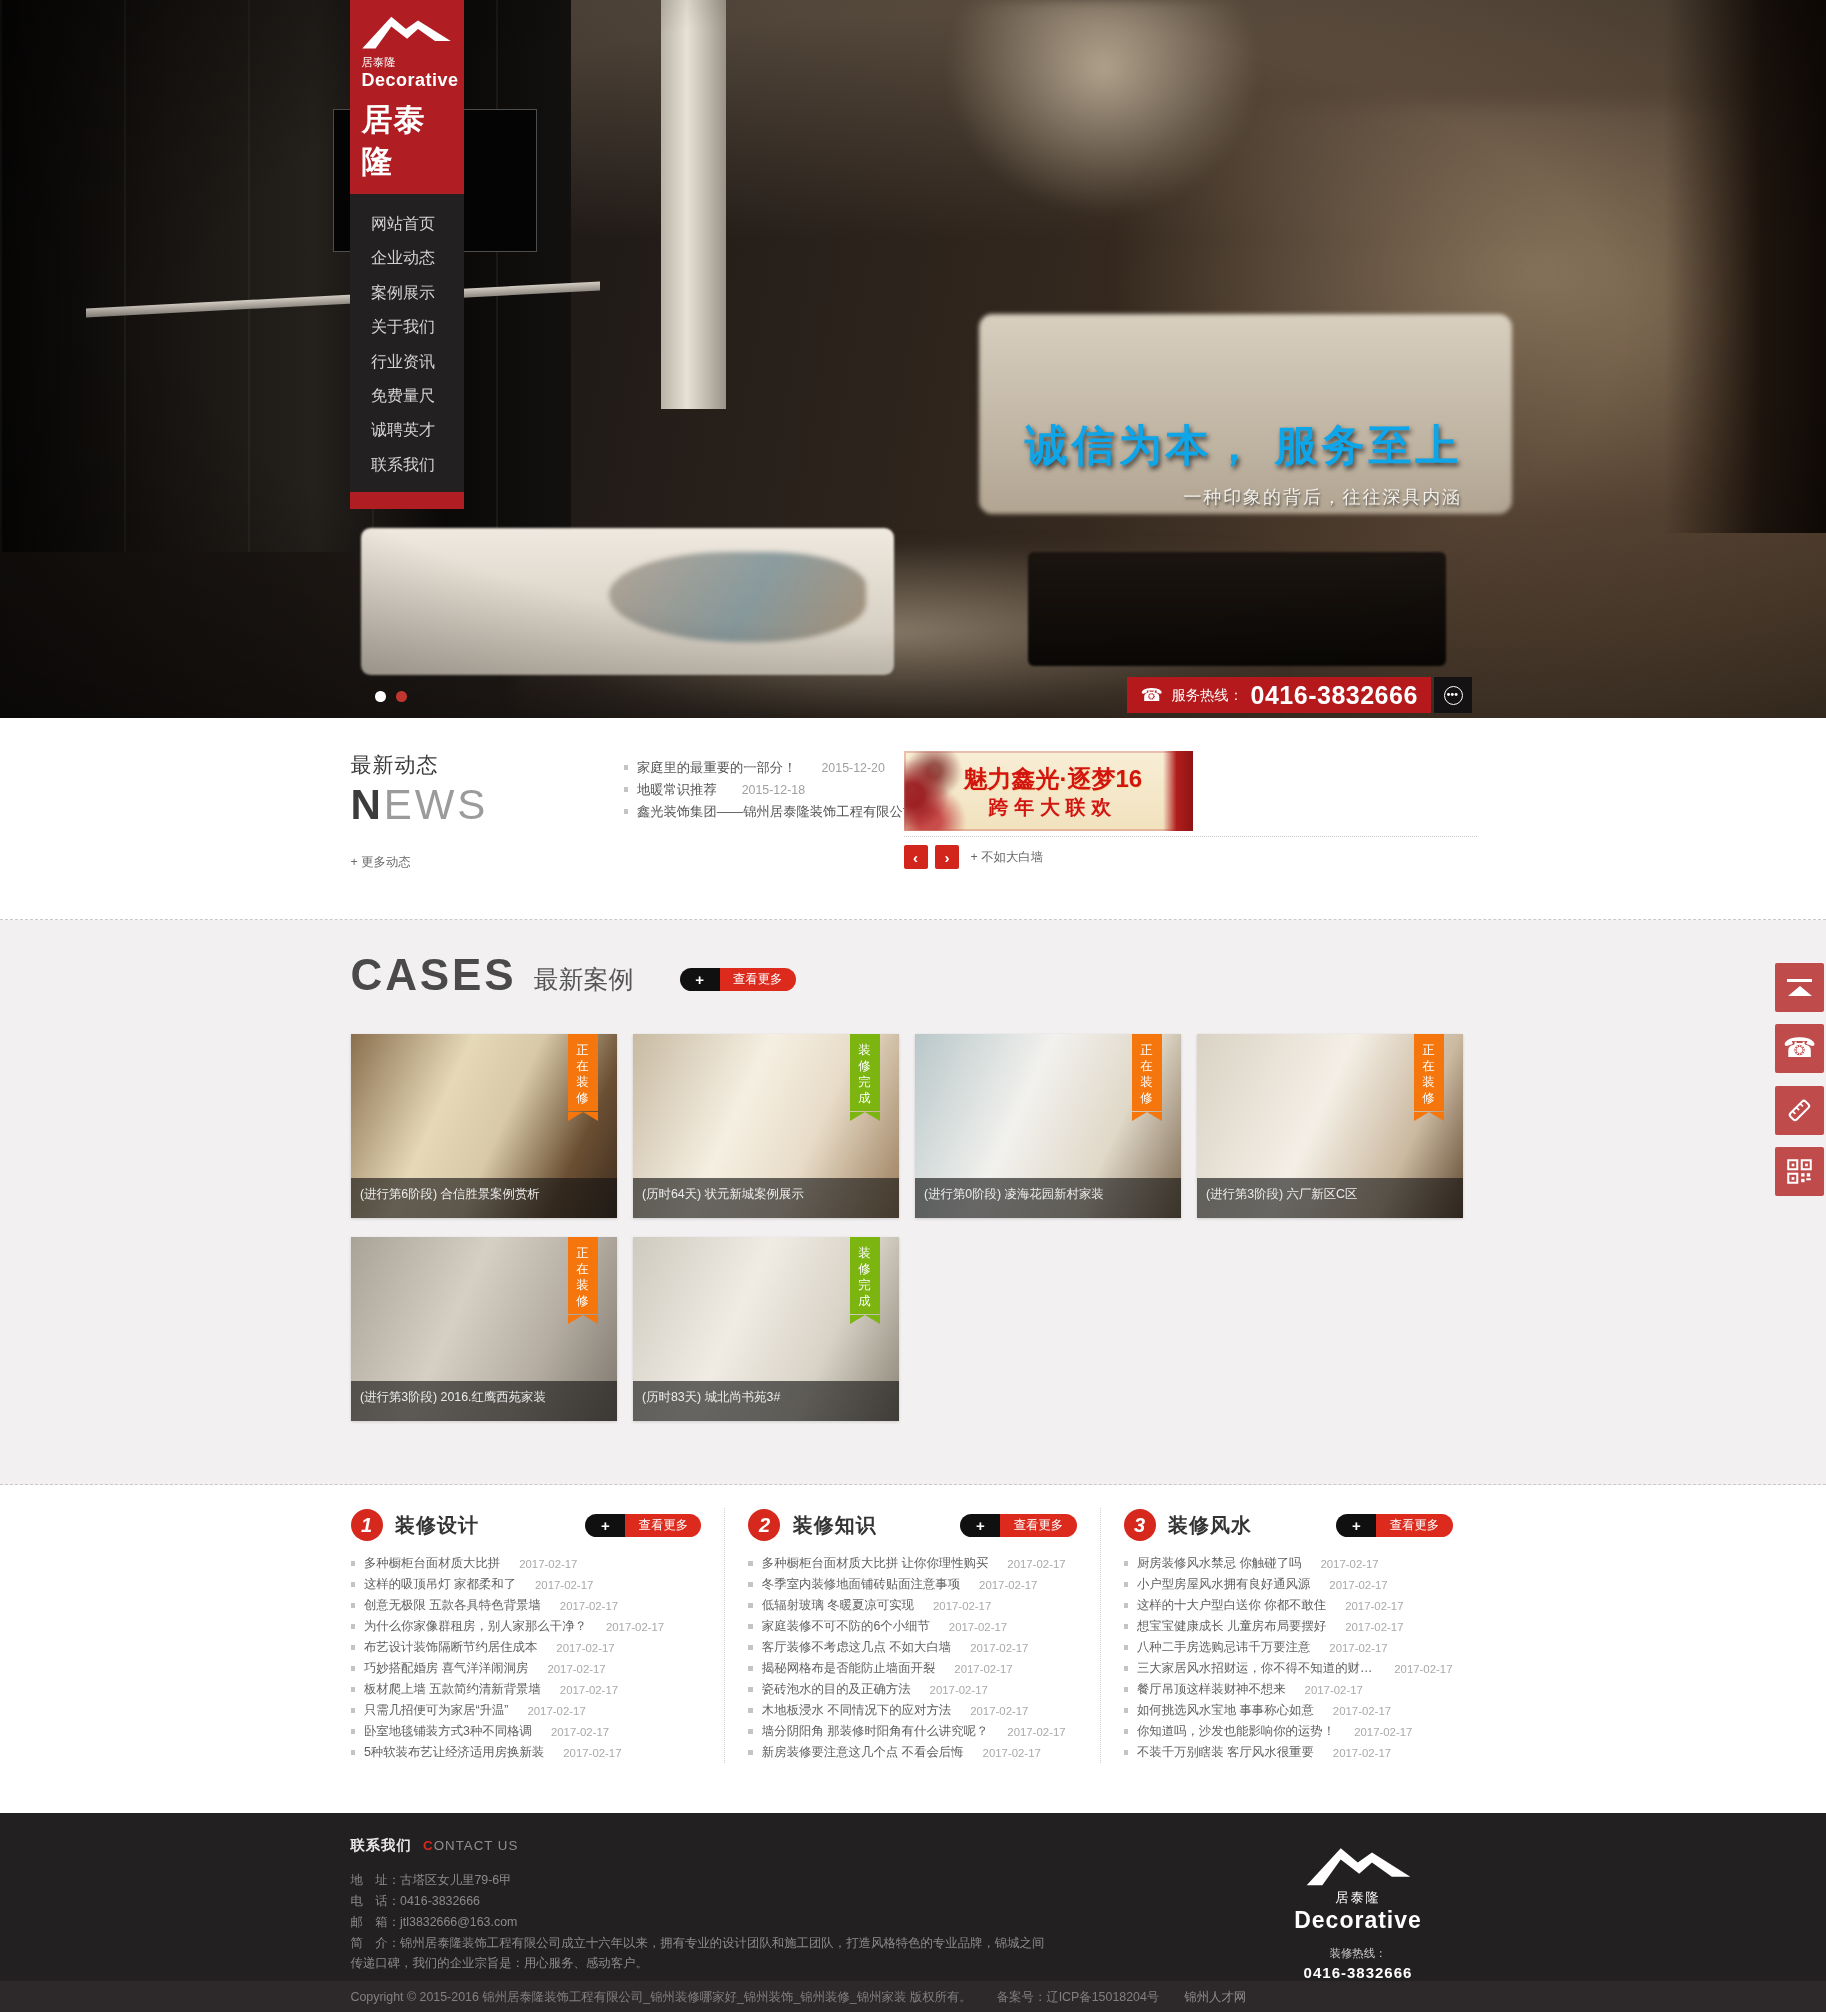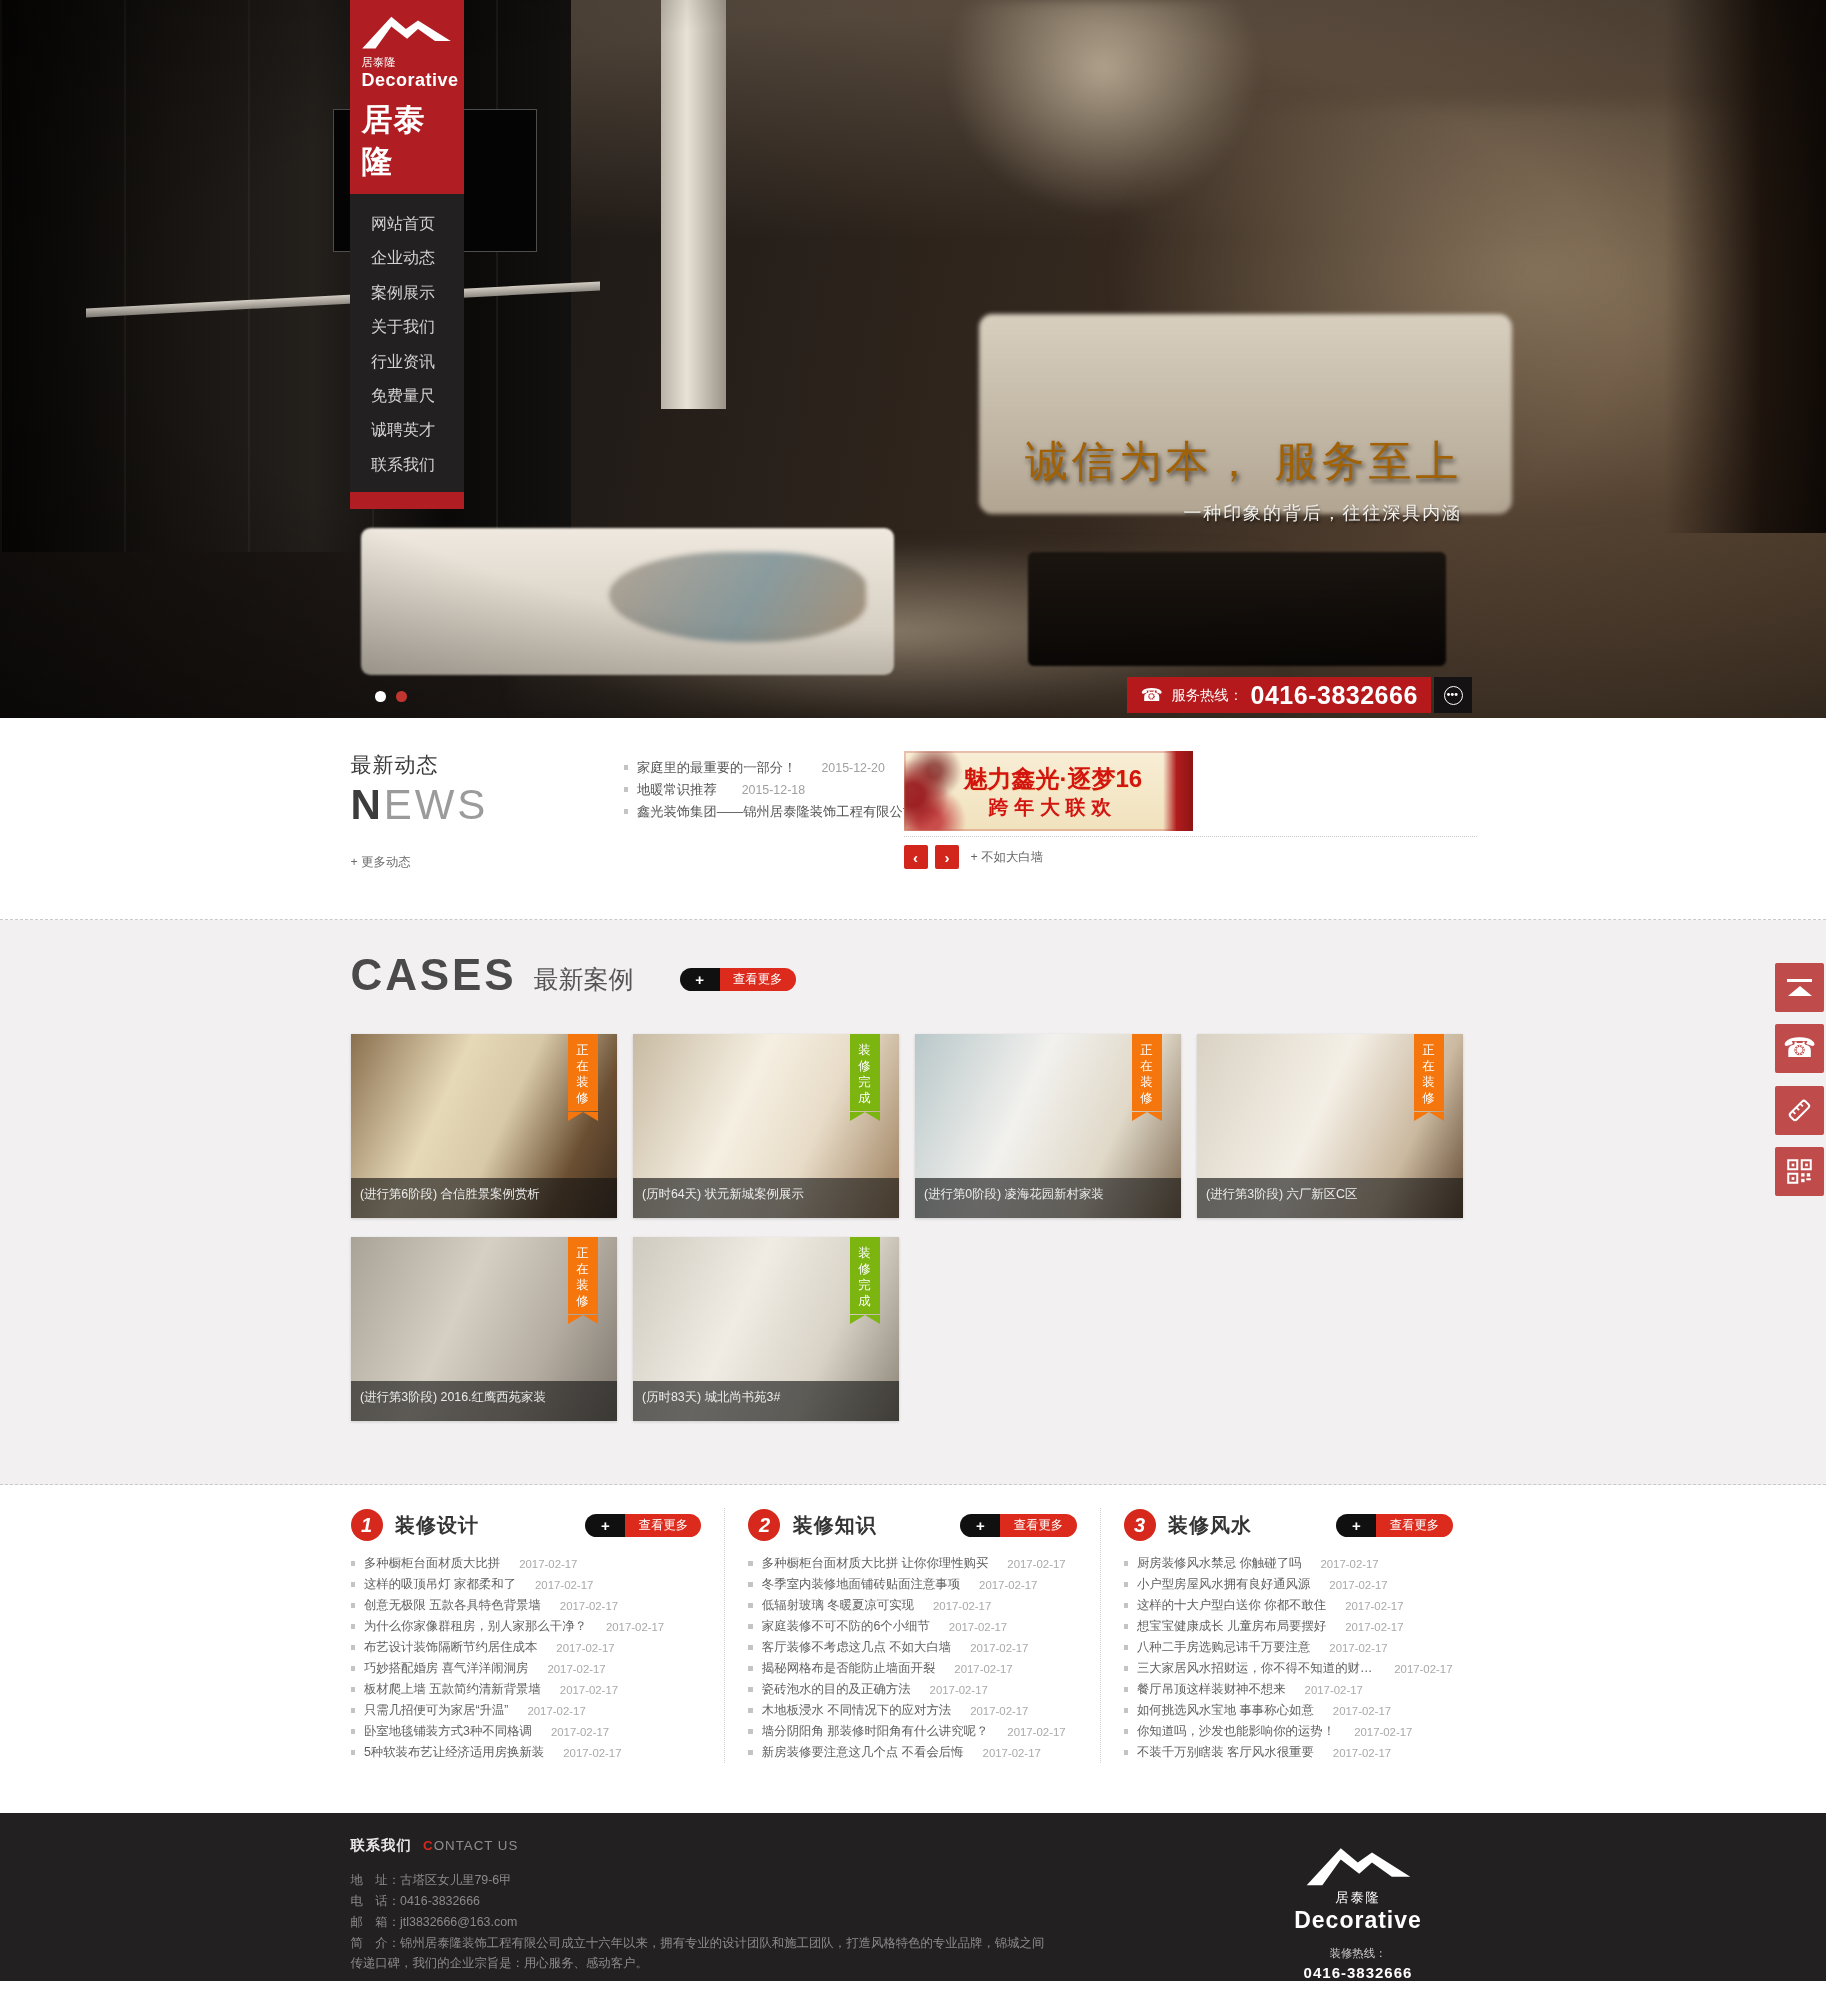--- a/index.html
+++ b/index.html
@@ -34,21 +34,21 @@
   .logo-box svg { display:block; width:91px; height:38px; }
   .logo-small { font-size:11.4px; margin-top:3.8px; }
   .logo-en { font-size:18px; font-weight:bold; letter-spacing:0.5px; }
   .logo-large { font-size:31px; font-weight:bold; margin-top:7.6px; letter-spacing:1px; }
   .side-nav { background:#232021; padding:13.3px 0 9.5px; }
   .side-nav .nav-item { display:block; padding:6.7px 0 6.7px 21px; font-size:16px; color:#d4d2d2; cursor:pointer; }
   .nav-foot { height:17px; background:#b01e24; }
 
   
   .slogan { position:absolute; right:364px; top:417px; text-align:right; z-index:4; }
-  .slogan-main { color:#a16207; font-size:43px; font-weight:normal; letter-spacing:3.8px; text-shadow:1.9px 2.9px 4.8px rgba(0,0,0,.65);margin-top:16px; }
+  .slogan-main { color:#0ea5e9; font-size:43px; font-weight:bold; letter-spacing:3.8px; text-shadow:1.9px 2.9px 4.8px rgba(0,0,0,.65); }
   .slogan-sub { color:#f2f0ec; font-size:18px; margin-top:9.5px; letter-spacing:1.9px; text-shadow:1px 1.9px 2.9px rgba(0,0,0,.6); }
 
   
   .dots { position:absolute; left:375px; top:691px; display:flex; gap:10.5px; z-index:5; }
   .dot { width:10.5px; height:10.5px; border-radius:50%; cursor:pointer; }
   .dot-1 { background:#ffffff; }
   .dot-2 { background:#c13530; }
 
   
   .hotline { position:absolute; right:354px; top:677px; display:flex; align-items:stretch; z-index:5; }
@@ -539,20 +539,25 @@
           <path fill="#ffffff" d="M2,58 L50,6 L74,26 L94,12 L148,46 L122,46 L94,26 L76,42 L50,22 L24,58 Z"></path>
         </svg>
         <div class="f-logo-cn">居泰隆</div>
         <div class="f-logo-en">Decorative</div>
         <div class="f-hot-label">装修热线：</div>
         <div class="f-hot-num">0416-3832666</div>
       </div>
     </div>
   </div>
 
+  <div class="copyright">
+    <div class="container">
+      <span>Copyright © 2015-2016 锦州居泰隆装饰工程有限公司_锦州装修哪家好_锦州装饰_锦州装修_锦州家装 版权所有。</span><span class="sep"></span><span>备案号：辽ICP备15018204号</span><span class="sep"></span><a class="cp-link">锦州人才网</a>
+    </div>
+  </div>
 
   <div class="float-tools">
     <div class="f-btn">
       <span class="icon-top">
           <span class="bar"></span>
           <span class="tri"></span>
         </span>
     </div>
     <div class="f-btn">
       <span class="glyph">☎</span>

